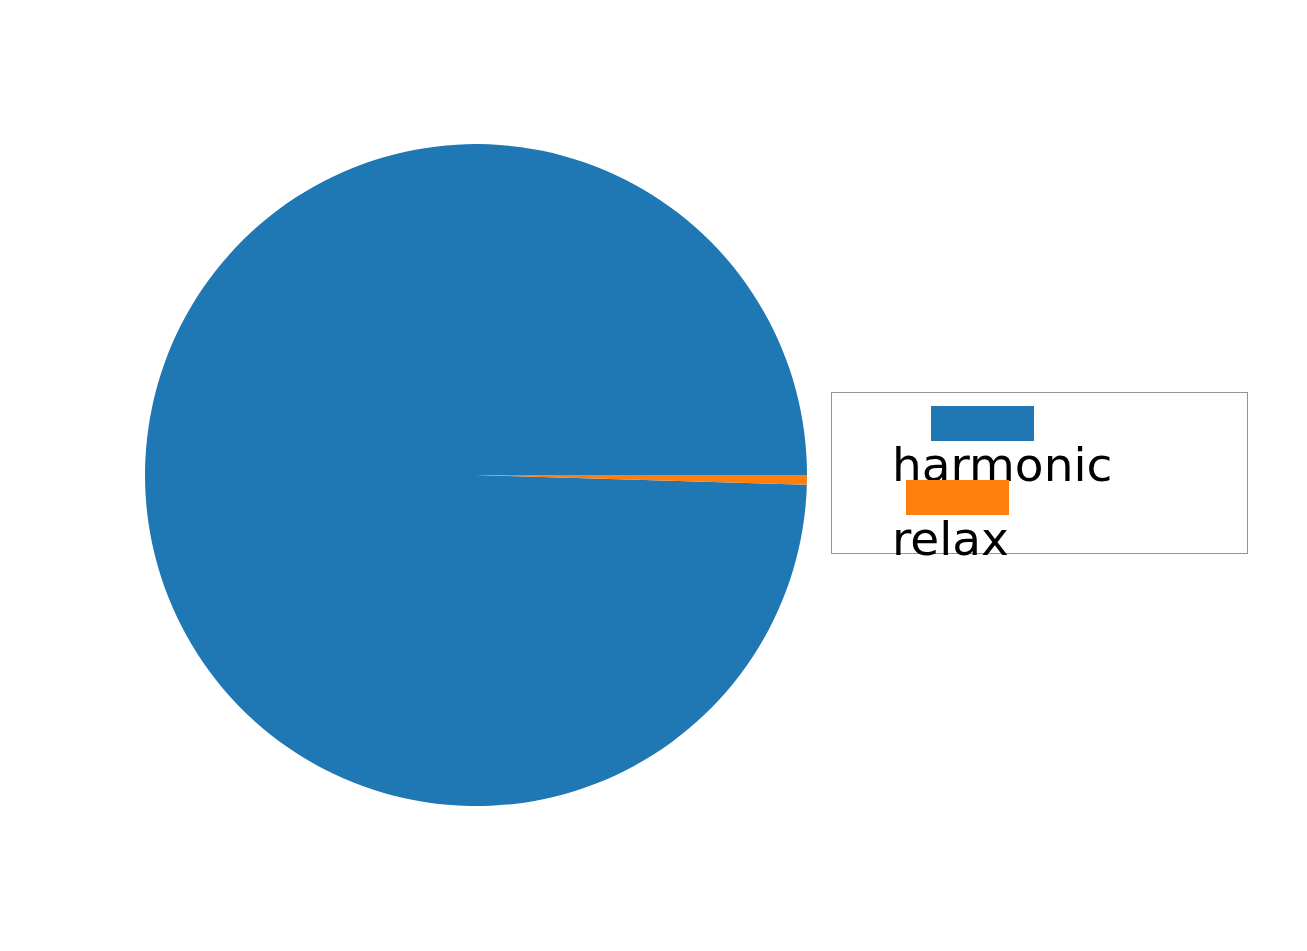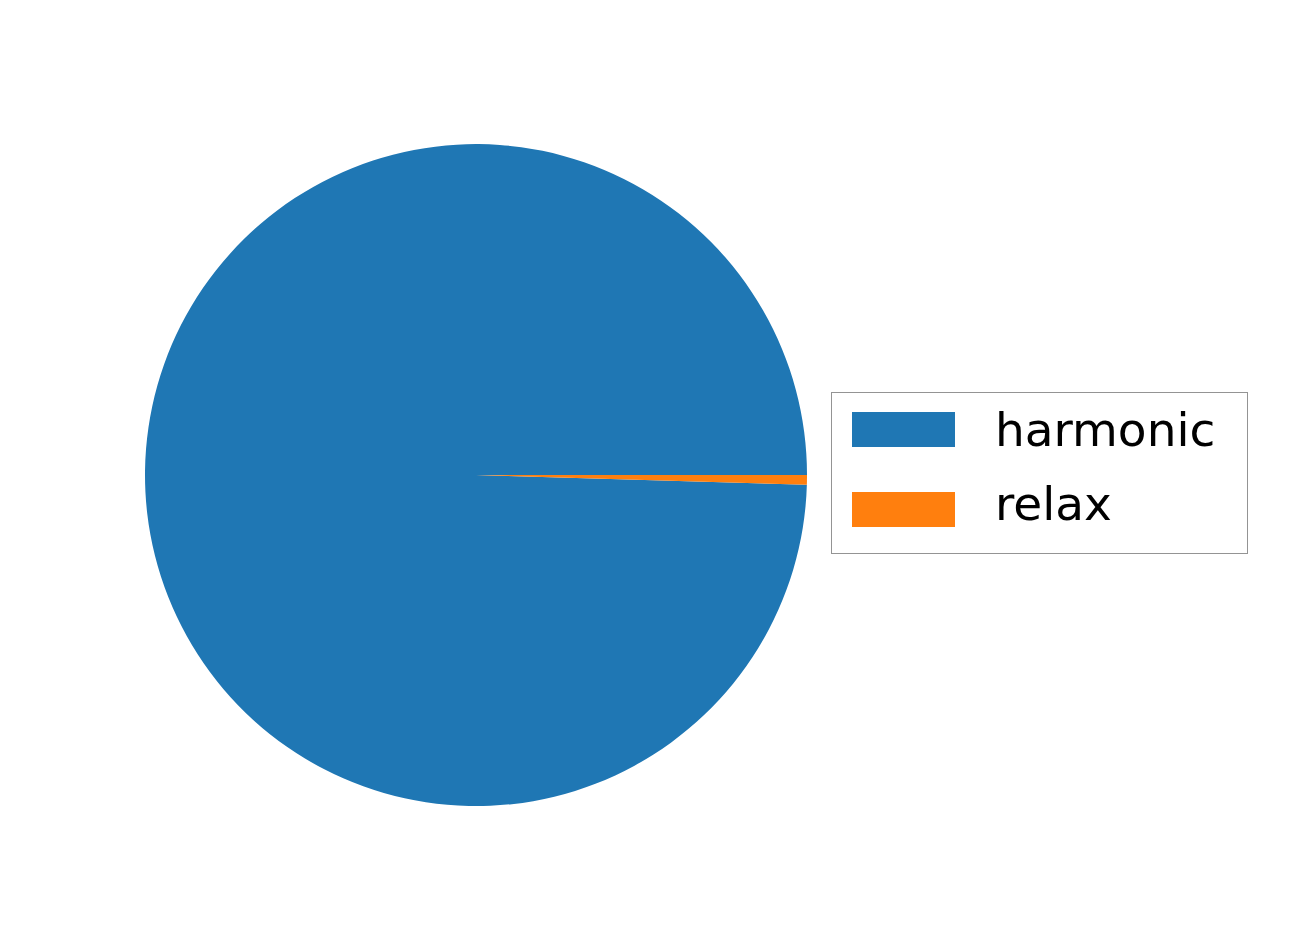--- a/index.html
+++ b/index.html
@@ -55,21 +55,21 @@
     width: 417px;
     height: 162px;
     box-sizing: border-box;
     background: #ffffff;
     border: 1px solid #949494;
     border-radius: 0px;
   }
   .legend-entry {
     position: absolute;
     display: flex;
-    flex-direction: row;
+    flex-direction: column;
     align-items: center;
   }
   #legend-entry-0 { left: 20px; top: 13px; }
   #legend-entry-1 { left: 20px; top: 87px; align-items: flex-end; }
   .legend-swatch {
     width: 103px;
     height: 35px;
     flex: 0 0 auto;
   }
   .legend-label {

